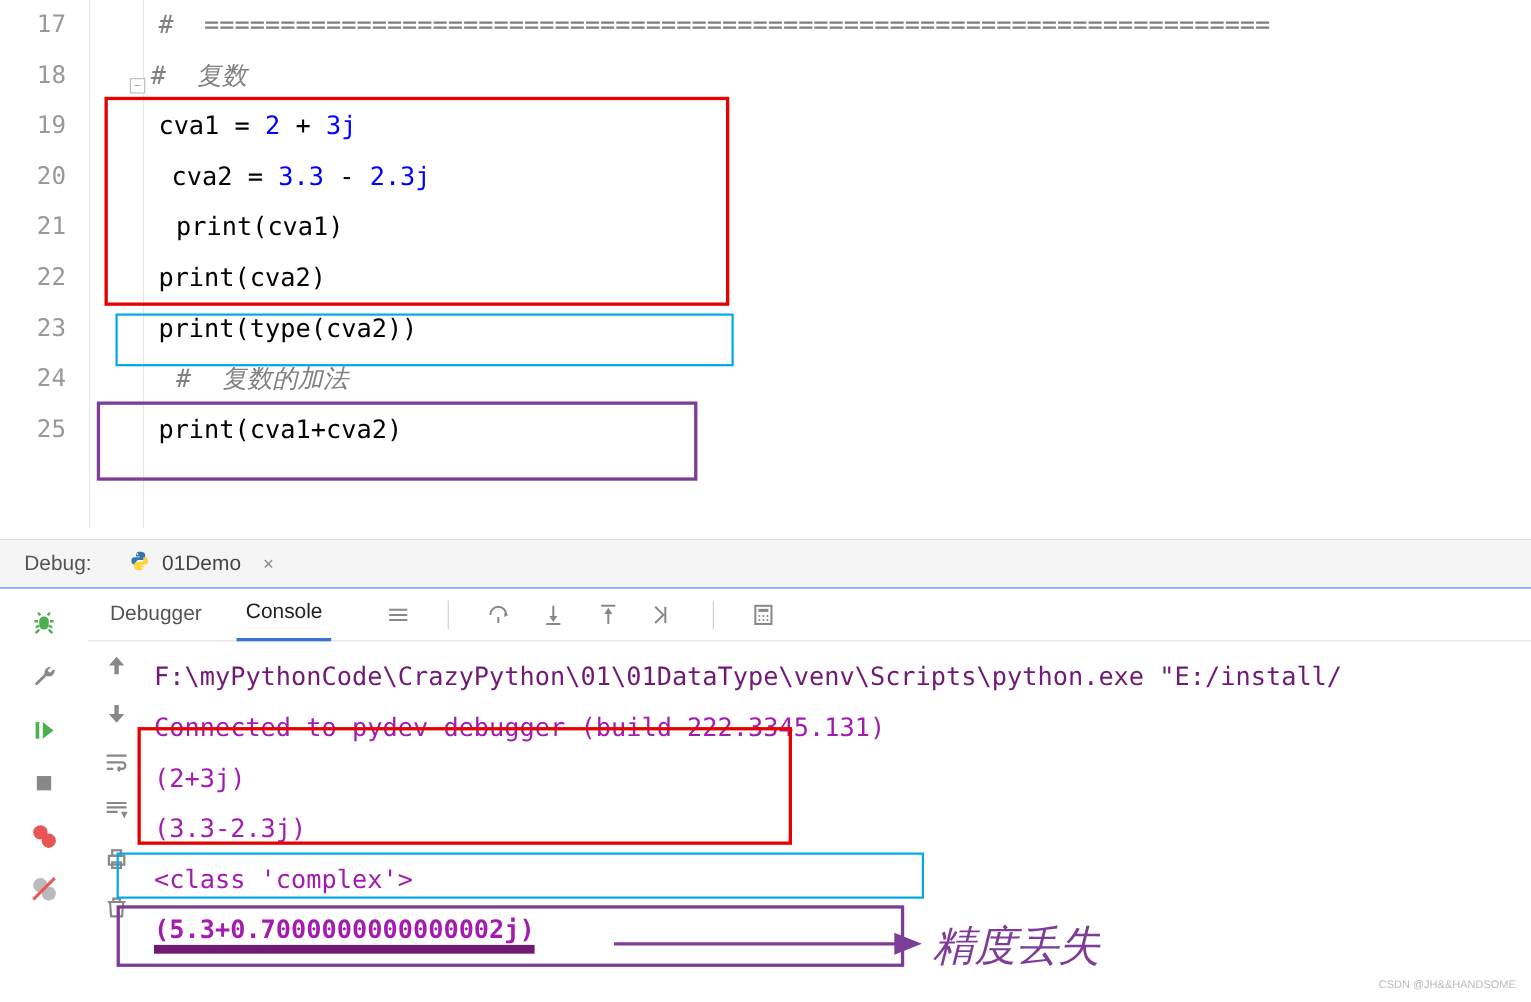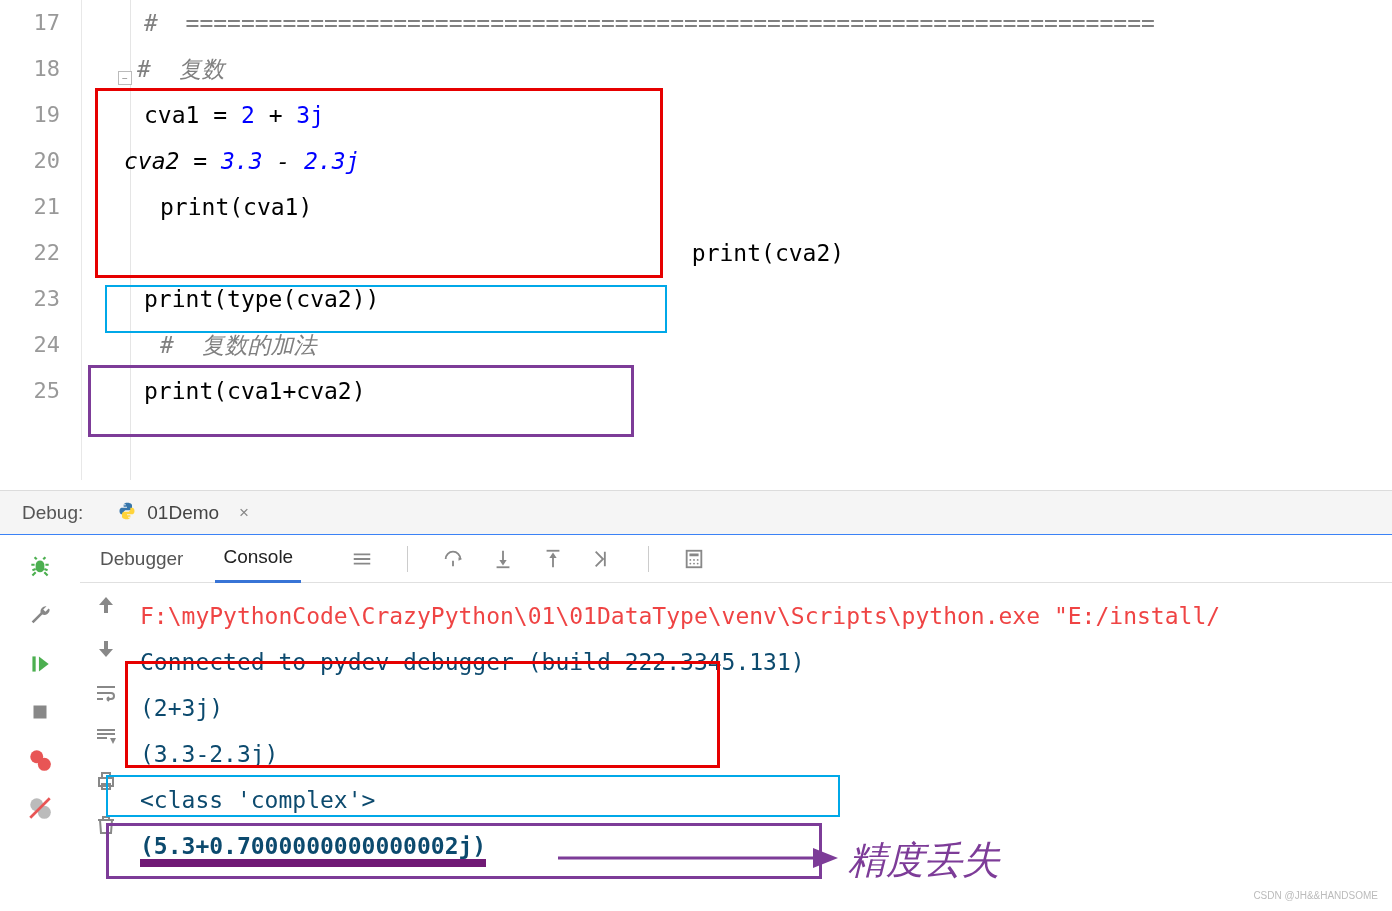--- a/index.html
+++ b/index.html
@@ -27,22 +27,22 @@
 .close-x { color:#888; font-size:17px; margin-left:10px; }
 .debug-tabs { position:absolute; top:44px; left:80px; right:0; height:48px; display:flex; align-items:center; border-bottom:1px solid #e0e0e0; gap:24px; padding-left:12px; }
 .dbg-tab { font-size:19px; color:#555; padding:0 8px; height:48px; display:flex; align-items:center; }
 .dbg-tab.active { border-bottom:3px solid #3874d6; color:#222; }
 .tb-icons { display:flex; gap:28px; align-items:center; margin-left:26px; }
 .tb-ic { width:22px; height:22px; fill:#888; }
 .side-tools { position:absolute; left:0; top:44px; width:80px; bottom:0; display:flex; flex-direction:column; align-items:center; gap:22px; padding-top:20px; }
 .side-ic { width:26px; height:26px; }
 .console-body { position:absolute; top:92px; left:80px; right:0; bottom:0; }
 .console-text { position:absolute; left:60px; top:10px; right:0; font-family:Consolas,monospace; font-size:23px; line-height:46px; }
-.console-line { height:46px; white-space:pre; color:#0c4a6e; }
-.path { color:#ef4444; }
+.console-line { height:46px; white-space:pre; color:#a21caf; }
+.path { color:#701a75; }
 .nav-arrows { position:absolute; left:14px; top:10px; display:flex; flex-direction:column; gap:20px; }
 .nav-ic { width:24px; height:24px; }
 .annot { position:absolute; font-family:"SimSun","KaiTi",serif; font-style:italic; font-size:38px; color:#7d3c98; font-weight:500; }
 .arrow-svg { position:absolute; }
 .watermark { position:absolute; right:14px; bottom:10px; color:#bbb; font-size:10px; font-family:Arial,sans-serif; }
 .code-collapse { position:absolute; left:118px; top:71px; width:14px; height:14px; border:1px solid #bbb; background:#fff; display:flex; align-items:center; justify-content:center; font-size:10px; color:#888; }
 .sep { width:1px; height:26px; background:#ccc; margin:0 6px; }
 .underline-purple { border-bottom:8px solid #701a75;font-weight:bold; }
 </style>
 </head>
@@ -60,23 +60,23 @@
     <div class="ln">24</div>
     <div class="ln">25</div>
   </div>
   <div class="divider-v2"></div>
   <div class="divider-v"></div>
   <div class="code-collapse">−</div>
   <div class="code">
     <div class="code-line" style="margin-left:44px;"><span class="comm">#  ======================================================================</span></div>
     <div class="code-line" style="margin-left:37px;"><span class="comm"><span>#  </span><span>复数</span></span></div>
     <div class="code-line" style="margin-left:44px;"><span class="ident">cva1 </span><span class="op">= </span><span class="num">2</span><span class="op"> + </span><span class="num">3j</span></div>
-    <div class="code-line" style="margin-left:24px;font-style:italic;"><span class="ident">cva2 </span><span class="op">= </span><span class="num">3.3</span><span class="op"> - </span><span class="num">2.3j</span></div>
+    <div class="code-line" style="margin-left:56px;"><span class="ident">cva2 </span><span class="op">= </span><span class="num">3.3</span><span class="op"> - </span><span class="num">2.3j</span></div>
     <div class="code-line" style="margin-left:60px;"><span class="ident">print(cva1)</span></div>
-    <div class="code-line" style="margin-left:44px;text-align:center;"><span class="ident">print(cva2)</span></div>
+    <div class="code-line" style="margin-left:44px;"><span class="ident">print(cva2)</span></div>
     <div class="code-line" style="margin-left:44px;"><span class="ident">print(type(cva2))</span></div>
     <div class="code-line" style="margin-left:60px;"><span class="comm"><span>#  </span><span>复数的加法</span></span></div>
     <div class="code-line" style="margin-left:44px;"><span class="ident">print(cva1+cva2)</span></div>
   </div>
 
   <div class="rect rect-red" style="left:95px; top:88px; width:568px; height:190px;"></div>
   <div class="rect rect-blue" style="left:105px; top:285px; width:562px; height:48px;"></div>
   <div class="rect rect-purple" style="left:88px; top:365px; width:546px; height:72px;"></div>
 </div>
 

